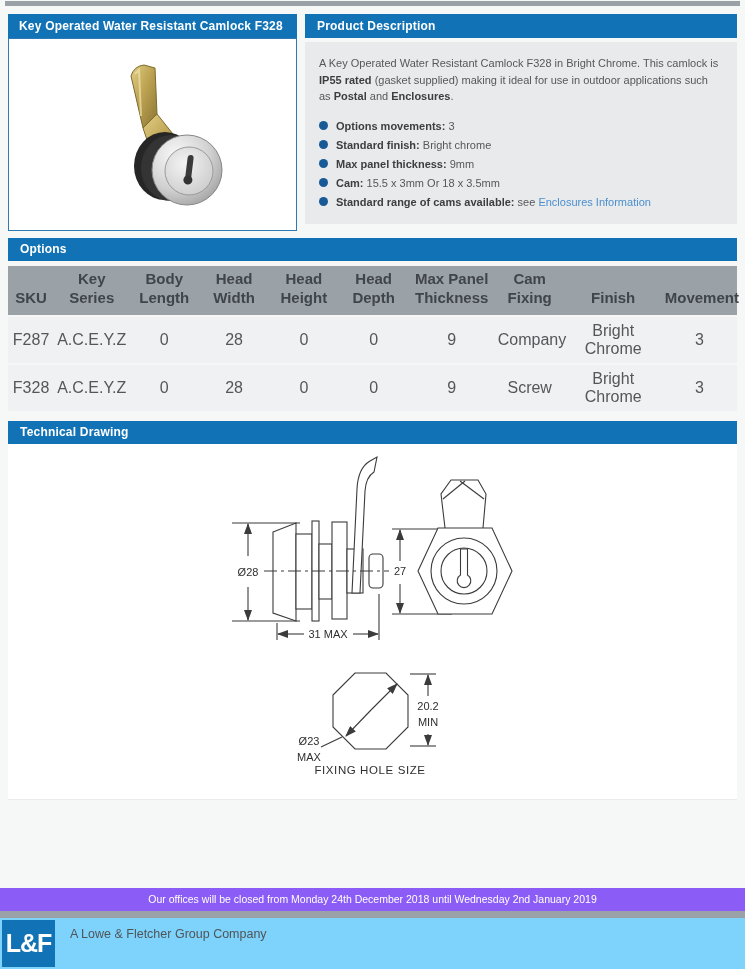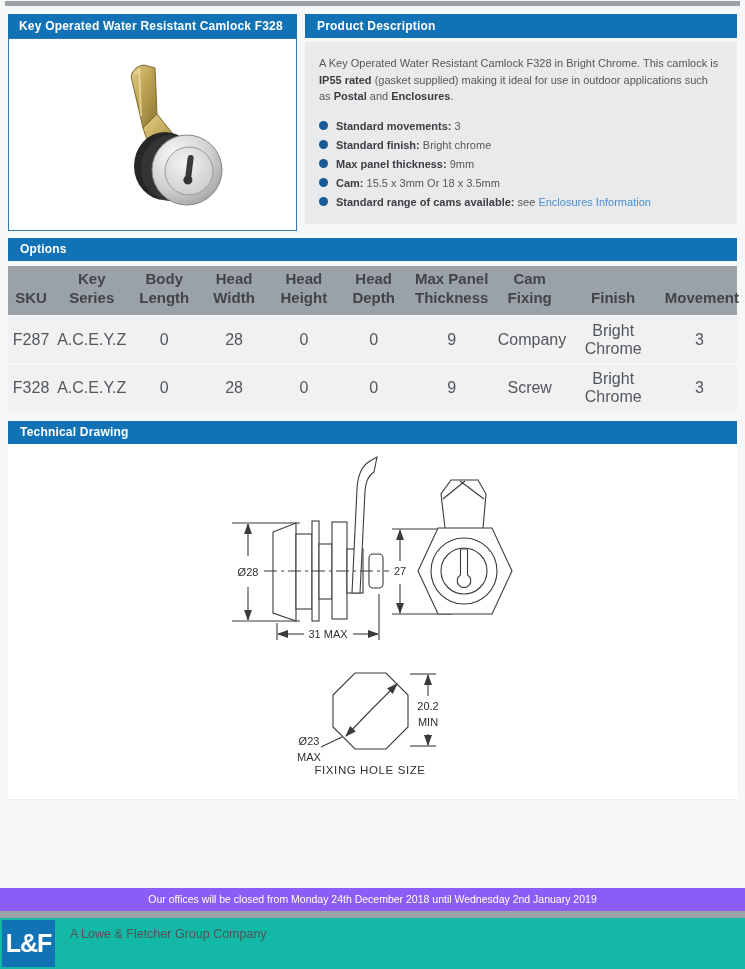--- a/index.html
+++ b/index.html
@@ -42,21 +42,21 @@
   th:nth-child(7),td:nth-child(7){width:11%;}
   th:nth-child(9),td:nth-child(9){width:12.5%;}
   th:nth-child(10),td:nth-child(10){width:9.5%;}
 
   .tech-bar{margin:8px 8px 0;}
   .drawpanel{margin:0 8px;background:#fff;height:355px;border-bottom:1px solid #ececec;text-align:center;}
 
   .notice{position:absolute;top:888px;left:0;right:0;height:23px;background:#8b5cf6;
           color:#fff;font-size:10.5px;line-height:23px;text-align:center;}
   .strip2{position:absolute;top:911px;left:0;right:0;height:7px;background:#9aa1a7;}
-  .footer{position:absolute;top:918px;left:0;right:0;height:51px;background:#14b8a6;}
+  .footer{position:absolute;top:918px;left:0;right:0;height:51px;background:#7dd3fc;}
   .lf-logo{position:absolute;left:2px;top:2px;width:53px;height:47px;background:#1172b5;
            color:#fff;font-weight:bold;font-size:25px;letter-spacing:-1px;
            display:flex;align-items:center;justify-content:center;}
   .company{position:absolute;left:70px;top:9px;font-size:12.5px;color:#515457;}
 
   svg text{font-family:"Liberation Sans",sans-serif;fill:#2f2f2f;}
 </style>
 </head>
 <body>
 
@@ -105,21 +105,21 @@
       </div>
     </div>
 
     <div class="right-panel">
       <div class="bluebar">Product Description</div>
       <div class="desc-body">
         <p class="para"><span>A Key Operated Water Resistant Camlock F328 in Bright Chrome. This camlock is </span><b>IP55 rated</b><span> (gasket supplied) making it ideal for use in outdoor applications such as </span><b>Postal</b><span> and </span><b>Enclosures</b><span>.</span></p>
         <ul class="spec-list">
             <li>
               <span class="dot"></span>
-              <span><b>Standard movements:</b> 3</span>
+              <span><b>Options movements:</b> 3</span>
             </li>
             <li>
               <span class="dot"></span>
               <span><b>Standard finish:</b> Bright chrome</span>
             </li>
             <li>
               <span class="dot"></span>
               <span><b>Max panel thickness:</b> 9mm</span>
             </li>
             <li>

